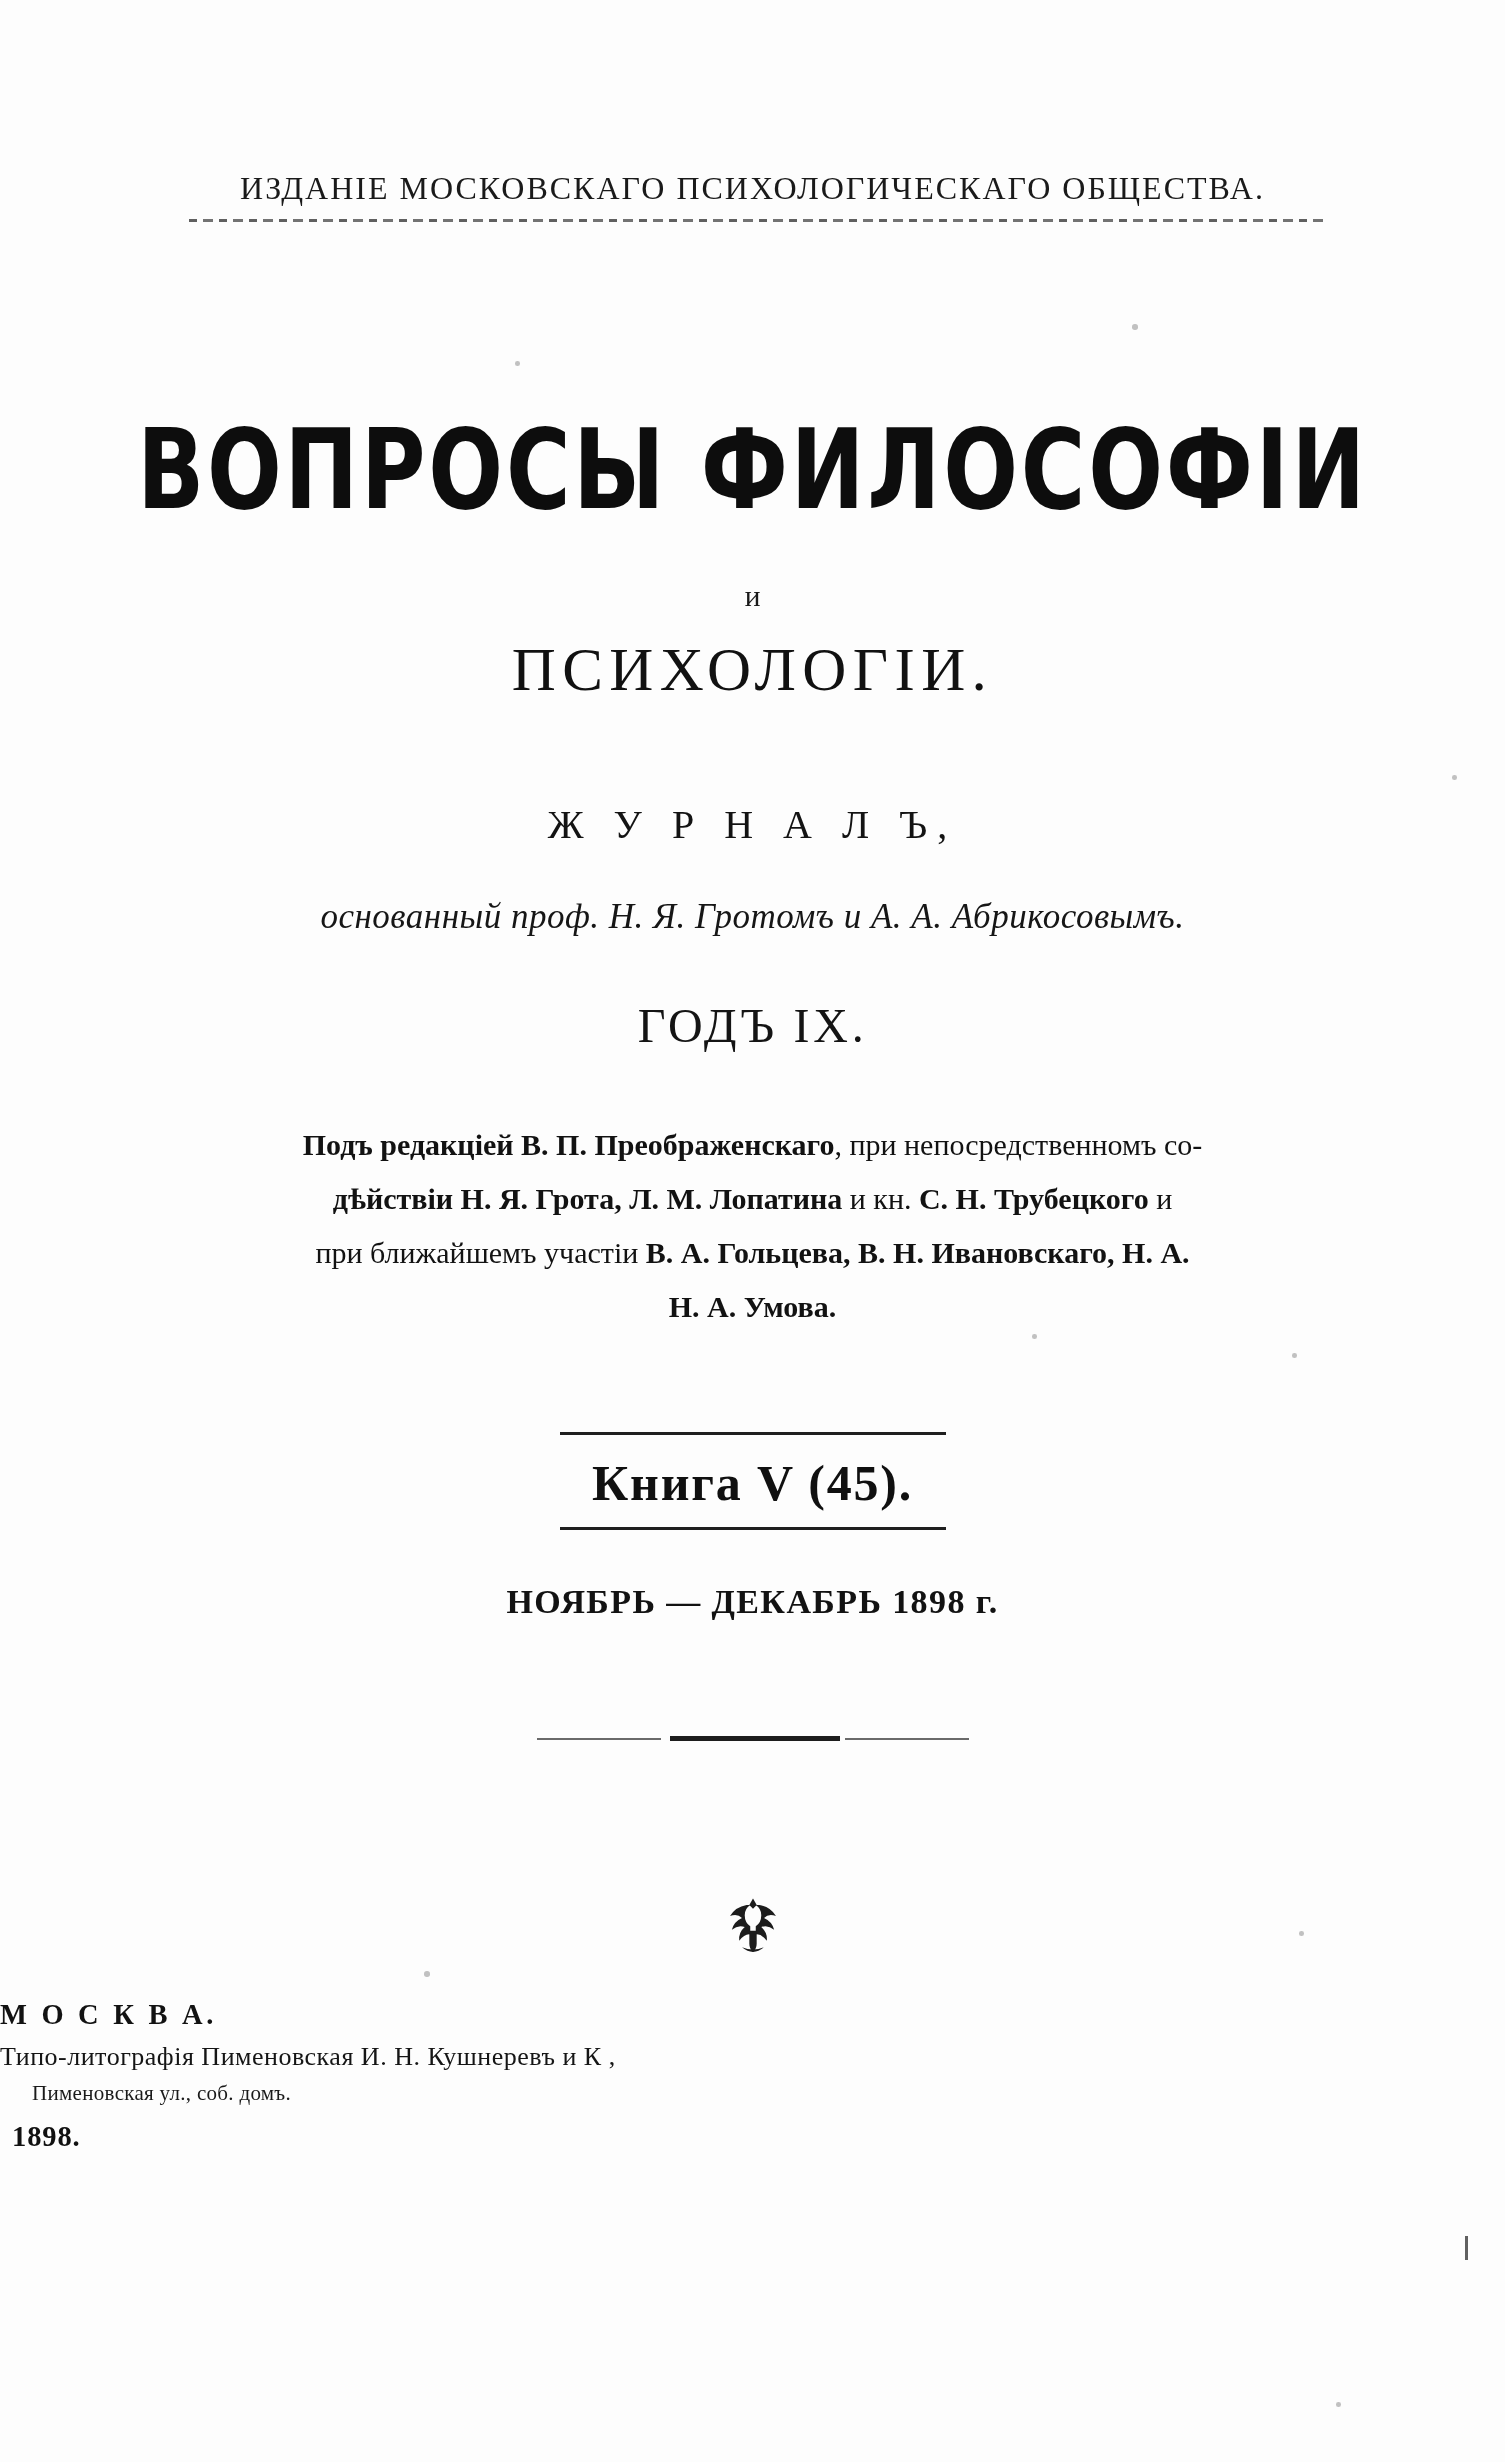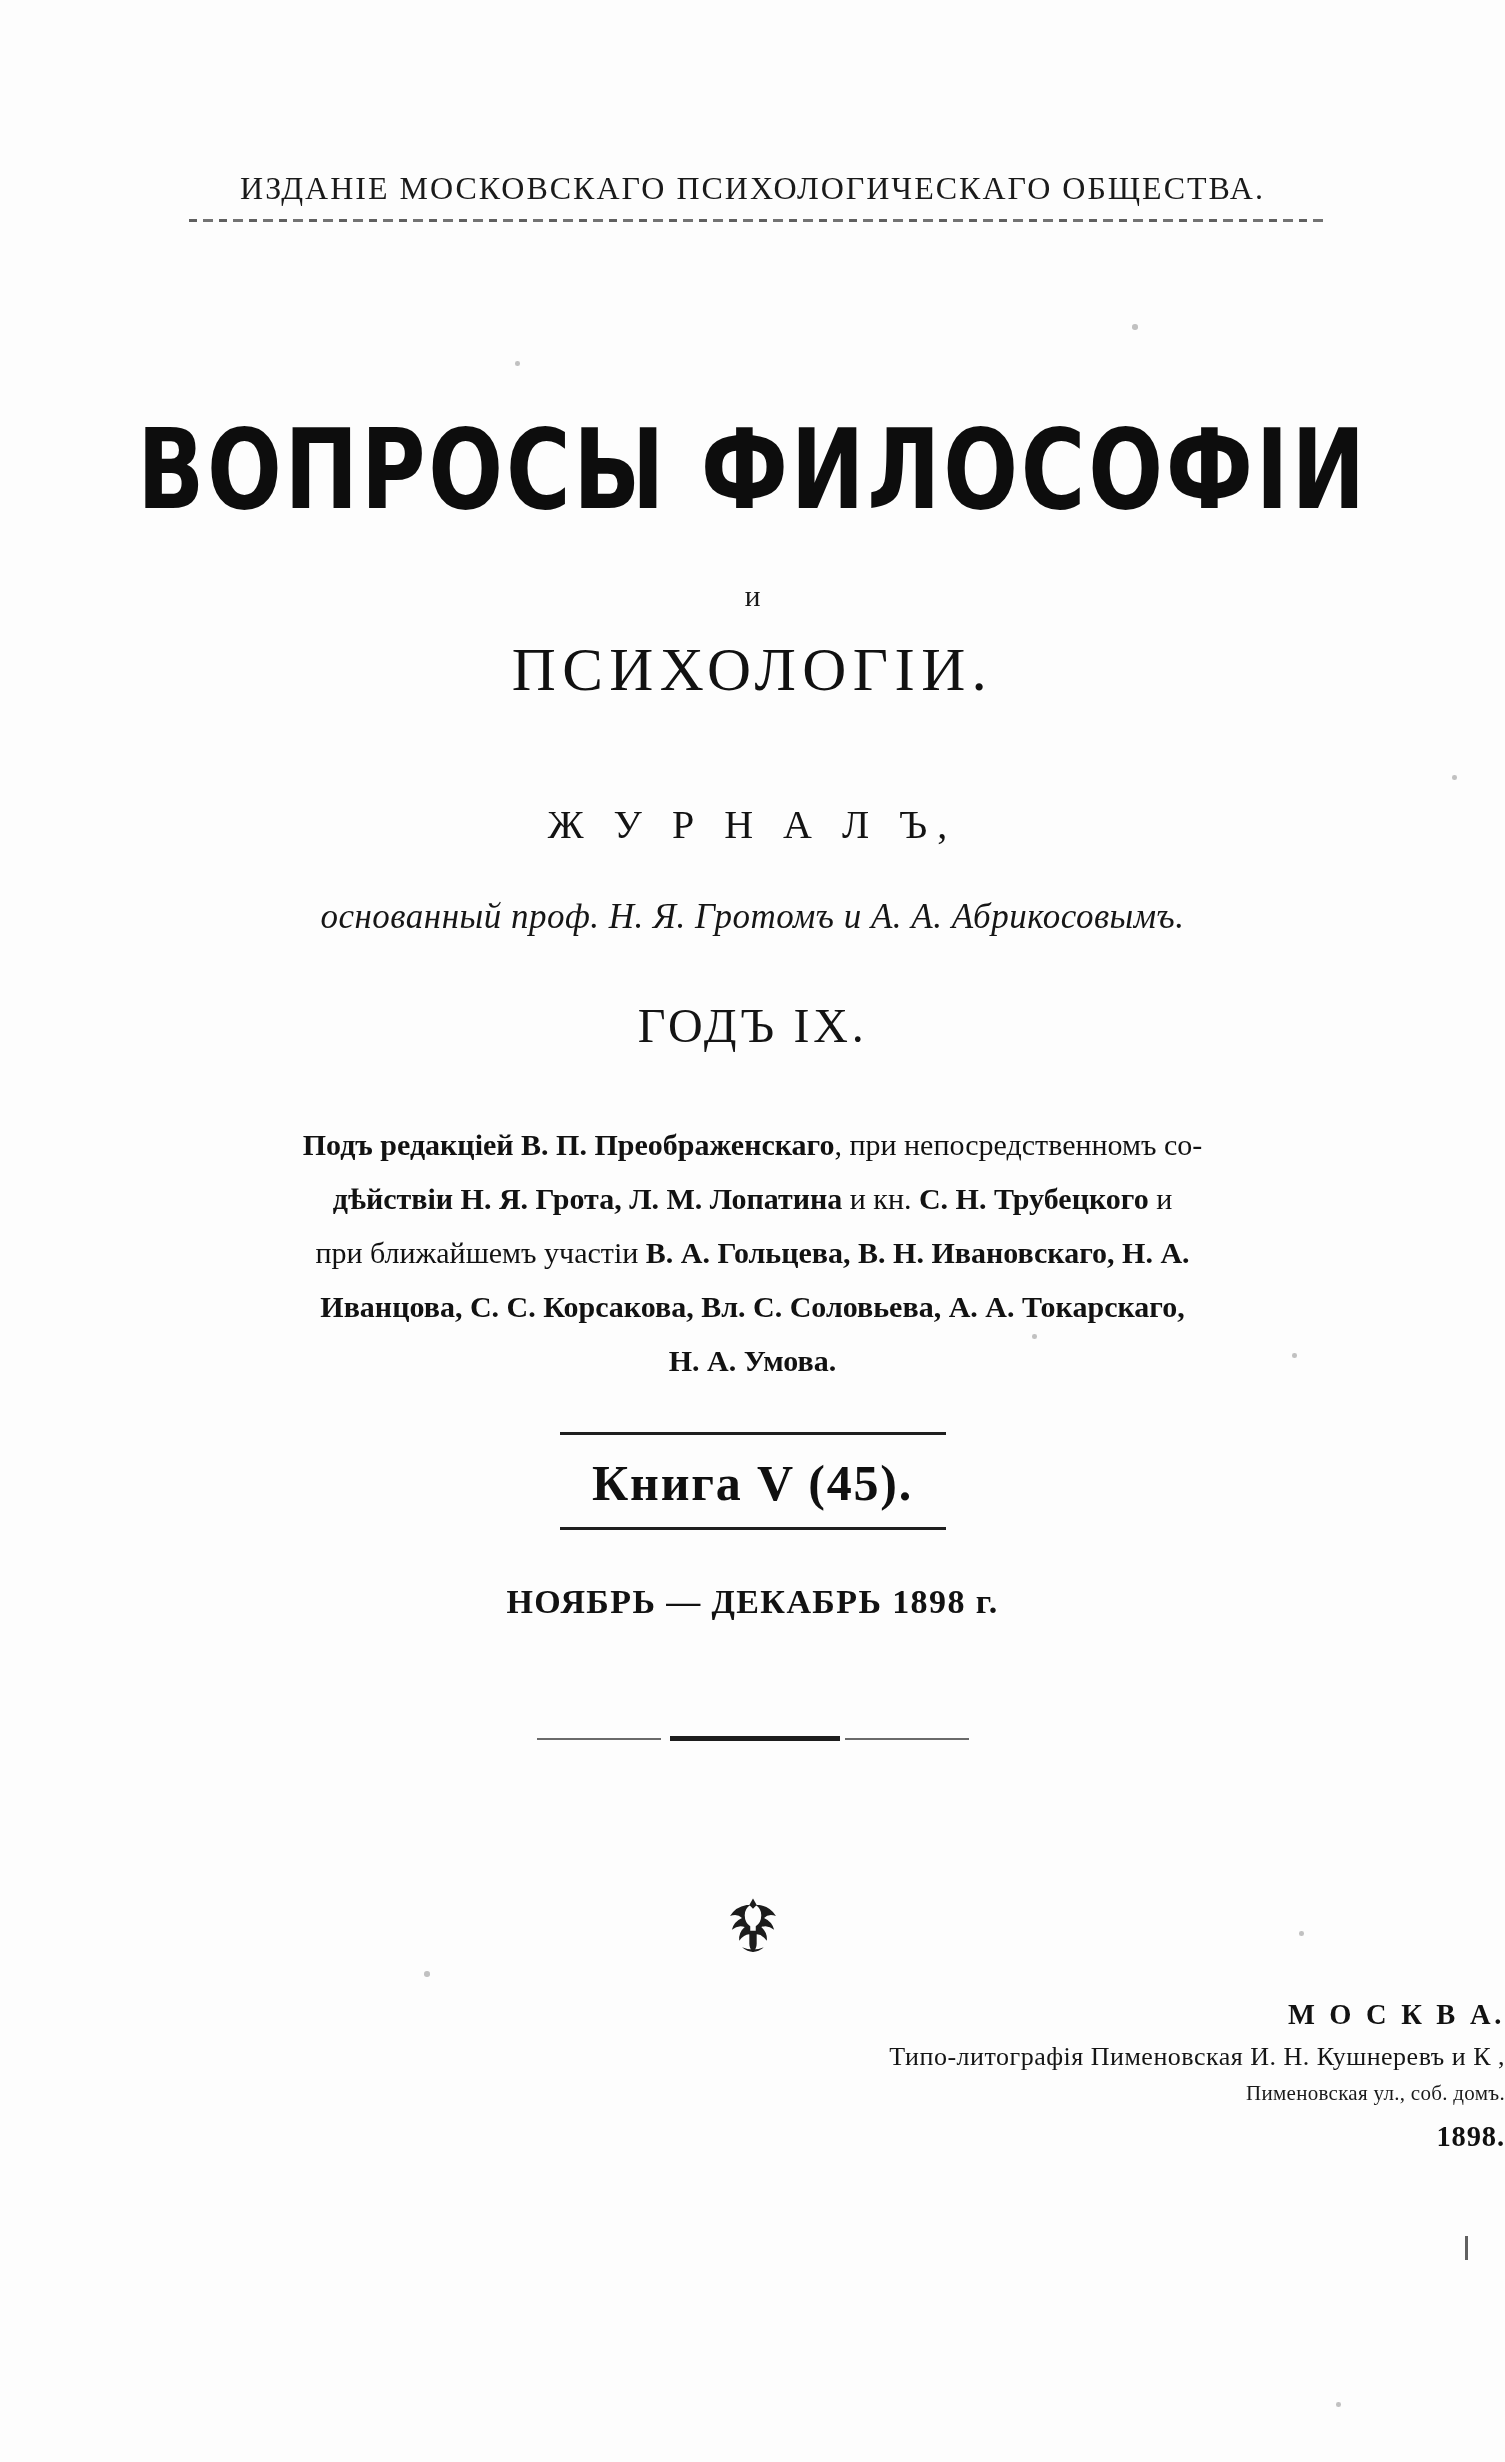--- a/index.html
+++ b/index.html
@@ -231,21 +231,21 @@
     left: 50%;
     transform: translateX(-50%);
     width: 68px;
     height: 68px;
   }
 
   .imprint {
     position: absolute;
     top: 1999px;
     left: 0; right: 0;
-    text-align: right;
+    text-align: left;
   }
   .imprint .city {
     font-family: "Liberation Serif", serif;
     font-weight: 700;
     font-size: 28.5px;
     letter-spacing: 3.7px;
     display: block;
     margin-bottom: 11px;
     color: #121212;
   }
@@ -314,21 +314,20 @@
   <div class="journal-word">Ж У Р Н А Л Ъ,</div>
 
   <div class="founders">основанный проф. Н. Я. Гротомъ и А. А. Абрикосовымъ.</div>
 
   <div class="year-line">ГОДЪ IX.</div>
 
   <div class="editorial">
     <span class="ln"><span class="ed-bold">Подъ  редакціей В.  П.  Преображенскаго</span><span class="ed-reg">, при  непосредственномъ  со-</span></span>
     <span class="ln"><span class="ed-bold">дѣйствіи  Н.  Я.  Грота,  Л.  М.  Лопатина</span><span class="ed-reg">  и  кн.  </span><span class="ed-bold">С.  Н.  Трубецкого</span><span class="ed-reg">  и</span></span>
     <span class="ln"><span class="ed-reg">при  ближайшемъ  участіи  </span><span class="ed-bold">В.  А.  Гольцева,  В.  Н. Ивановскаго,  Н.  А.</span></span>
-    <span class="ln"><span class="ed-bold">Иванцова,  С.  С.  Корсакова,  Вл.  С.  Соловьева,  А.  А.  Токарскаго,</span></span>
     <span class="ln"><span class="ed-bold">Н.  А.  Умова.</span></span>
   </div>
 
   <div class="short-rule rule-book-top"></div>
 
   <div class="book-number">Книга V (45).</div>
 
   <div class="short-rule rule-book-bottom"></div>
 
   <div class="issue-date">НОЯБРЬ — ДЕКАБРЬ 1898 г.</div>

